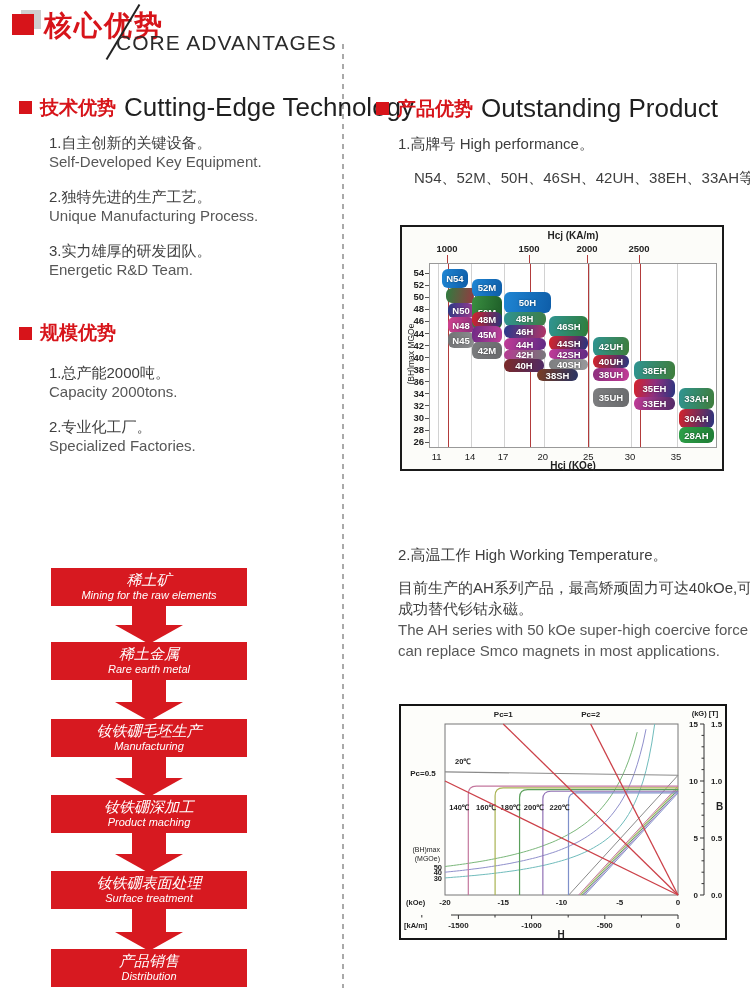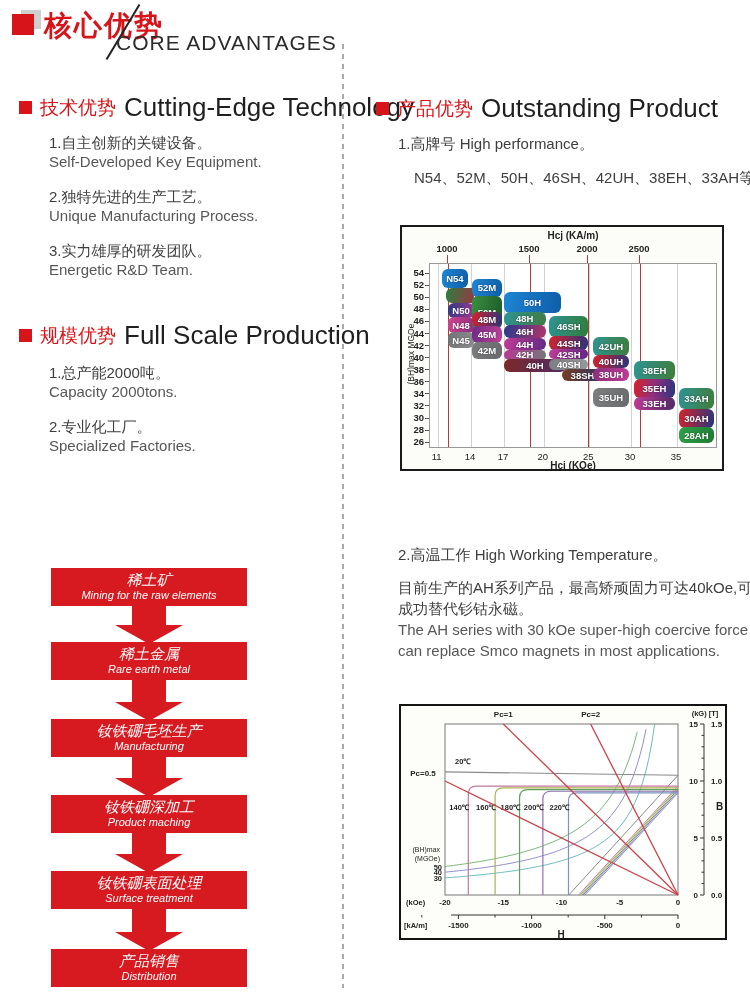--- a/index.html
+++ b/index.html
@@ -11,21 +11,21 @@
   .sq-main{position:absolute;left:12px;top:14px;width:22px;height:21px;background:var(--accent);}
   .title-cn{position:absolute;left:44px;top:7px;font-size:28px;font-weight:bold;color:var(--accent);letter-spacing:2px;white-space:nowrap;}
   .slash{position:absolute;left:122px;top:0px;width:2px;height:64px;background:#222;transform:rotate(31deg);}
   .title-en{position:absolute;left:116px;top:31px;font-size:21px;color:#2b2b2b;letter-spacing:1px;white-space:nowrap;}
   
   .divider{position:absolute;left:342px;top:44px;width:2px;height:944px;
            background:repeating-linear-gradient(to bottom,#a9a9a9 0 5px,transparent 5px 10px);}
   
   .sec-header{position:absolute;display:flex;align-items:center;gap:8px;white-space:nowrap;}
   .sq{width:13px;height:13px;background:var(--accent);flex:0 0 auto;}
-  .hcn{font-size:19px;font-weight:normal;color:var(--accent);}
+  .hcn{font-size:19px;font-weight:bold;color:var(--accent);}
   .hen{font-size:26px;color:#1f1f1f;}
   .line{position:absolute;font-size:15px;white-space:nowrap;}
   .cn{color:#3e3e3e;}
   .en{color:#575757;}
   .sub{position:absolute;font-size:17px;color:#1f1f1f;white-space:nowrap;}
   
   .flow-box{position:absolute;left:51px;width:196px;height:38px;background:var(--flow-red);
             color:#fff;text-align:center;padding-top:3px;font-style:italic;}
   .fcn{font-size:15px;line-height:18px;}
   .fen{font-size:11px;line-height:13px;}
@@ -78,21 +78,20 @@
   <div class="line cn" style="left:49px;top:134px">1.自主创新的关键设备。</div>
   <div class="line en" style="left:49px;top:153px">Self-Developed Key Equipment.</div>
   <div class="line cn" style="left:49px;top:188px">2.独特先进的生产工艺。</div>
   <div class="line en" style="left:49px;top:207px">Unique Manufacturing Process.</div>
   <div class="line cn" style="left:49px;top:242px">3.实力雄厚的研发团队。</div>
   <div class="line en" style="left:49px;top:261px">Energetic R&amp;D Team.</div>
 
   <div class="sec-header" style="left:19px;top:320px">
     <span class="sq"></span>
     <span class="hcn">规模优势</span>
-    <span class="hen">Full Scale Production</span>
   </div>
   <div class="line cn" style="left:49px;top:364px">1.总产能2000吨。</div>
   <div class="line en" style="left:49px;top:383px">Capacity 2000tons.</div>
   <div class="line cn" style="left:49px;top:418px">2.专业化工厂。</div>
   <div class="line en" style="left:49px;top:437px">Specialized Factories.</div>
 
 
   <div id="flow">
       <div class="flow-box" style="top: 568px;">
         <div class="fcn">稀土矿</div>
@@ -166,31 +165,31 @@
         <div class="block" style="left: 11.585px; top: 4.8712px; width: 26.64px; height: 19.3152px; background: linear-gradient(100deg, rgb(31, 134, 212), rgb(14, 93, 168));">N54</div>
         <div class="block" style="left: 16px; top: 23.5828px; width: 25px; height: 15.6936px; background: linear-gradient(100deg, rgb(46, 125, 63), rgb(178, 39, 66)); padding-left: 36px;">N52</div>
         <div class="block" style="left: 17.69px; top: 38.6728px; width: 26.61px; height: 15.09px; background: linear-gradient(100deg, rgb(43, 58, 134), rgb(161, 58, 144));">N50</div>
         <div class="block" style="left: 17.69px; top: 53.1592px; width: 26.61px; height: 15.6936px; background: linear-gradient(100deg, rgb(209, 67, 143), rgb(142, 47, 126));">N48</div>
         <div class="block" style="left: 17.69px; top: 68.2492px; width: 26.61px; height: 15.6936px; background: linear-gradient(100deg, rgb(113, 114, 116), rgb(141, 142, 144));">N45</div>
         <div class="block" style="left: 42.1px; top: 15.1324px; width: 29.7px; height: 17.5044px; background: linear-gradient(100deg, rgb(31, 134, 212), rgb(14, 93, 168));">52M</div>
         <div class="block" style="left: 42.1px; top: 32.0332px; width: 29.7px; height: 33px; background: linear-gradient(100deg, rgb(58, 143, 65), rgb(28, 90, 38));">50M</div>
         <div class="block" style="left: 42.1px; top: 47.7268px; width: 29.7px; height: 15.09px; background: linear-gradient(100deg, rgb(214, 35, 43), rgb(39, 53, 127));">48M</div>
         <div class="block" style="left: 42.1px; top: 62.2132px; width: 29.7px; height: 16.2972px; background: linear-gradient(100deg, rgb(110, 42, 134), rgb(192, 64, 151));">45M</div>
         <div class="block" style="left: 42.1px; top: 77.9068px; width: 29.7px; height: 16.9008px; background: linear-gradient(100deg, rgb(123, 124, 126), rgb(105, 106, 108));">42M</div>
-        <div class="block" style="left: 74px; top: 27.808px; width: 57px; height: 21.126px; background: linear-gradient(100deg, rgb(31, 134, 212), rgb(14, 93, 168));">50H</div>
+        <div class="block" style="left: 74px; top: 27.808px; width: 47px; height: 21.126px; background: linear-gradient(100deg, rgb(31, 134, 212), rgb(14, 93, 168));">50H</div>
         <div class="block" style="left: 74px; top: 48.3304px; width: 41.524px; height: 13.2792px; background: linear-gradient(100deg, rgb(47, 148, 146), rgb(63, 125, 68));">48H</div>
         <div class="block" style="left: 74px; top: 61.006px; width: 41.524px; height: 13.2792px; background: linear-gradient(100deg, rgb(42, 58, 140), rgb(176, 53, 104));">46H</div>
         <div class="block" style="left: 74px; top: 73.6816px; width: 41.524px; height: 12.6756px; background: linear-gradient(100deg, rgb(193, 59, 151), rgb(95, 42, 132));">44H</div>
         <div class="block" style="left: 74px; top: 85.7536px; width: 41.524px; height: 10.2612px; background: linear-gradient(100deg, rgb(182, 58, 146), rgb(119, 120, 122));">42H</div>
-        <div class="block" style="left: 74px; top: 95.4112px; width: 62px; height: 12.6756px; background: linear-gradient(100deg, rgb(124, 42, 40), rgb(79, 42, 102));">40H</div>
+        <div class="block" style="left: 74px; top: 95.4112px; width: 40px; height: 12.6756px; background: linear-gradient(100deg, rgb(124, 42, 40), rgb(79, 42, 102));">40H</div>
         <div class="block" style="left: 119.172px; top: 51.952px; width: 39.216px; height: 21.126px; background: linear-gradient(100deg, rgb(47, 148, 146), rgb(47, 125, 58));">46SH</div>
         <div class="block" style="left: 119.172px; top: 72.4744px; width: 39.216px; height: 13.2792px; background: linear-gradient(100deg, rgb(214, 35, 43), rgb(39, 53, 127));">44SH</div>
         <div class="block" style="left: 119.172px; top: 85.15px; width: 39.216px; height: 10.2612px; background: linear-gradient(100deg, rgb(193, 59, 151), rgb(95, 42, 132));">42SH</div>
         <div class="block" style="left: 119.172px; top: 94.8076px; width: 39.216px; height: 10.8648px; background: linear-gradient(100deg, rgb(125, 126, 128), rgb(152, 153, 155));">40SH</div>
-        <div class="block" style="left: 132px; top: 105.069px; width: 41px; height: 12.072px; background: linear-gradient(100deg, rgb(122, 61, 34), rgb(42, 53, 102));">38SH</div>
+        <div class="block" style="left: 107px; top: 105.069px; width: 41px; height: 12.072px; background: linear-gradient(100deg, rgb(122, 61, 34), rgb(42, 53, 102));">38SH</div>
         <div class="block" style="left: 162.636px; top: 73.078px; width: 36.696px; height: 18.7116px; background: linear-gradient(100deg, rgb(47, 148, 146), rgb(63, 125, 58));">42UH</div>
         <div class="block" style="left: 162.636px; top: 91.186px; width: 36.696px; height: 13.2792px; background: linear-gradient(100deg, rgb(214, 35, 43), rgb(39, 53, 127));">40UH</div>
         <div class="block" style="left: 162.636px; top: 103.862px; width: 36.696px; height: 12.6756px; background: linear-gradient(100deg, rgb(142, 47, 126), rgb(193, 59, 151));">38UH</div>
         <div class="block" style="left: 162.636px; top: 124px; width: 36.696px; height: 18.7116px; background: linear-gradient(100deg, rgb(125, 126, 128), rgb(106, 107, 109)); text-align: right;">35UH</div>
         <div class="block" style="left: 203.76px; top: 97.222px; width: 41.4px; height: 18.7116px; background: linear-gradient(100deg, rgb(47, 148, 146), rgb(63, 125, 58));">38EH</div>
         <div class="block" style="left: 203.76px; top: 115.33px; width: 41.4px; height: 18.7116px; background: linear-gradient(100deg, rgb(214, 35, 43), rgb(142, 47, 126), rgb(39, 53, 127));">35EH</div>
         <div class="block" style="left: 203.76px; top: 133.438px; width: 41.4px; height: 12.6756px; background: linear-gradient(100deg, rgb(193, 59, 151), rgb(79, 42, 102));">33EH</div>
         <div class="block" style="left: 248.583px; top: 123.78px; width: 35.625px; height: 21.7296px; background: linear-gradient(100deg, rgb(47, 148, 146), rgb(63, 125, 58));">33AH</div>
         <div class="block" style="left: 248.583px; top: 144.906px; width: 35.625px; height: 18.7116px; background: linear-gradient(100deg, rgb(214, 35, 43), rgb(39, 53, 127));">30AH</div>
         <div class="block" style="left: 248.583px; top: 163.014px; width: 35.625px; height: 16.2972px; background: linear-gradient(100deg, rgb(46, 160, 72), rgb(31, 125, 53));">28AH</div>
@@ -239,21 +238,21 @@
       <div class="c1xlab" style="left: 86px;">17</div>
       <div class="c1xlab" style="left: 125.7px;">20</div>
       <div class="c1xlab" style="left: 171.3px;">25</div>
       <div class="c1xlab" style="left: 213px;">30</div>
       <div class="c1xlab" style="left: 259px;">35</div>
     </div>
 
   <div class="line cn" style="left:398px;top:546px">2.高温工作 High Working Temperature。</div>
   <div class="line cn" style="left:398px;top:579px">目前生产的AH系列产品，最高矫顽固力可达40kOe,可</div>
   <div class="line cn" style="left:398px;top:600px">成功替代钐钴永磁。</div>
-  <div class="line en" style="left:398px;top:621px">The AH series with 30 kOe super-high coercive force</div>
+  <div class="line en" style="left:398px;top:621px">The AH series with 50 kOe super-high coercive force</div>
   <div class="line en" style="left:398px;top:642px">can replace Smco magnets in most applications.</div>
 
   <div id="chart2"><svg viewBox="0 0 328 236" width="328" height="236">
         <rect x="1" y="1" width="326" height="234" fill="#fdfdfa" stroke="#141414" stroke-width="2"></rect>
         <rect x="46" y="20" width="233" height="171" fill="#ffffff" stroke="#777" stroke-width="1"></rect>
         <path d="M46.0 162.5L48.9 162.1L51.8 161.8L54.7 161.4L57.7 161.0L60.6 160.6L63.5 160.2L66.4 159.8L69.3 159.3L72.2 158.9L75.1 158.4L78.0 158.0L80.9 157.5L83.9 157.0L86.8 156.5L89.7 155.9L92.6 155.4L95.5 154.8L98.4 154.2L101.3 153.6L104.3 153.0L107.2 152.4L110.1 151.7L113.0 151.0L115.9 150.3L118.8 149.5L121.7 148.8L124.6 148.0L127.5 147.2L130.5 146.3L133.4 145.4L136.3 144.5L139.2 143.5L142.1 142.5L145.0 141.4L147.9 140.3L150.8 139.2L153.8 138.0L156.7 136.7L159.6 135.4L162.5 134.0L165.4 132.5L168.3 131.0L171.2 129.4L174.1 127.7L177.1 125.9L180.0 123.9L182.9 121.9L185.8 119.8L188.7 117.5L191.6 115.0L194.5 112.4L197.4 109.6L200.4 106.6L203.3 103.3L206.2 99.8L209.1 96.0L212.0 91.9L214.9 87.4L217.8 82.4L220.8 77.0L223.7 71.0L226.6 64.3L229.5 56.9L232.4 48.5L235.3 39.0L238.2 28.1" fill="none" stroke="#7ab77a" stroke-width="1"></path>
         <text x="43" y="165.5" text-anchor="end" class="t7b">50</text>
         <path d="M46.0 168.2L48.9 167.9L51.8 167.6L54.7 167.3L57.7 167.0L60.6 166.7L63.5 166.4L66.4 166.0L69.3 165.7L72.2 165.3L75.1 164.9L78.0 164.6L80.9 164.2L83.9 163.8L86.8 163.4L89.7 162.9L92.6 162.5L95.5 162.0L98.4 161.6L101.3 161.1L104.3 160.6L107.2 160.1L110.1 159.6L113.0 159.0L115.9 158.4L118.8 157.8L121.7 157.2L124.6 156.6L127.5 155.9L130.5 155.2L133.4 154.5L136.3 153.8L139.2 153.0L142.1 152.2L145.0 151.3L147.9 150.5L150.8 149.5L153.8 148.6L156.7 147.6L159.6 146.5L162.5 145.4L165.4 144.2L168.3 143.0L171.2 141.7L174.1 140.3L177.1 138.9L180.0 137.4L182.9 135.7L185.8 134.0L188.7 132.2L191.6 130.2L194.5 128.1L197.4 125.9L200.4 123.4L203.3 120.8L206.2 118.0L209.1 115.0L212.0 111.7L214.9 108.1L217.8 104.1L220.8 99.8L223.7 95.0L226.6 89.7L229.5 83.7L232.4 77.0L235.3 69.4L238.2 60.7L241.1 50.7L244.1 39.0L247.0 25.2" fill="none" stroke="#9090cc" stroke-width="1"></path>
         <text x="43" y="171.2" text-anchor="end" class="t7b">40</text>
         <path d="M46.0 173.9L48.9 173.7L51.8 173.5L54.7 173.2L57.7 173.0L60.6 172.8L63.5 172.5L66.4 172.3L69.3 172.0L72.2 171.7L75.1 171.5L78.0 171.2L80.9 170.9L83.9 170.6L86.8 170.3L89.7 170.0L92.6 169.6L95.5 169.3L98.4 168.9L101.3 168.6L104.3 168.2L107.2 167.8L110.1 167.4L113.0 167.0L115.9 166.6L118.8 166.1L121.7 165.7L124.6 165.2L127.5 164.7L130.5 164.2L133.4 163.6L136.3 163.1L139.2 162.5L142.1 161.9L145.0 161.3L147.9 160.6L150.8 159.9L153.8 159.2L156.7 158.4L159.6 157.6L162.5 156.8L165.4 155.9L168.3 155.0L171.2 154.0L174.1 153.0L177.1 151.9L180.0 150.8L182.9 149.5L185.8 148.3L188.7 146.9L191.6 145.4L194.5 143.8L197.4 142.1L200.4 140.3L203.3 138.4L206.2 136.3L209.1 134.0L212.0 131.5L214.9 128.8L217.8 125.9L220.8 122.6L223.7 119.0L226.6 115.0L229.5 110.5L232.4 105.5L235.3 99.8L238.2 93.3L241.1 85.8L244.1 77.0L247.0 66.6L249.9 54.2L252.8 39.0L255.7 20.0" fill="none" stroke="#70bcbc" stroke-width="1"></path>

